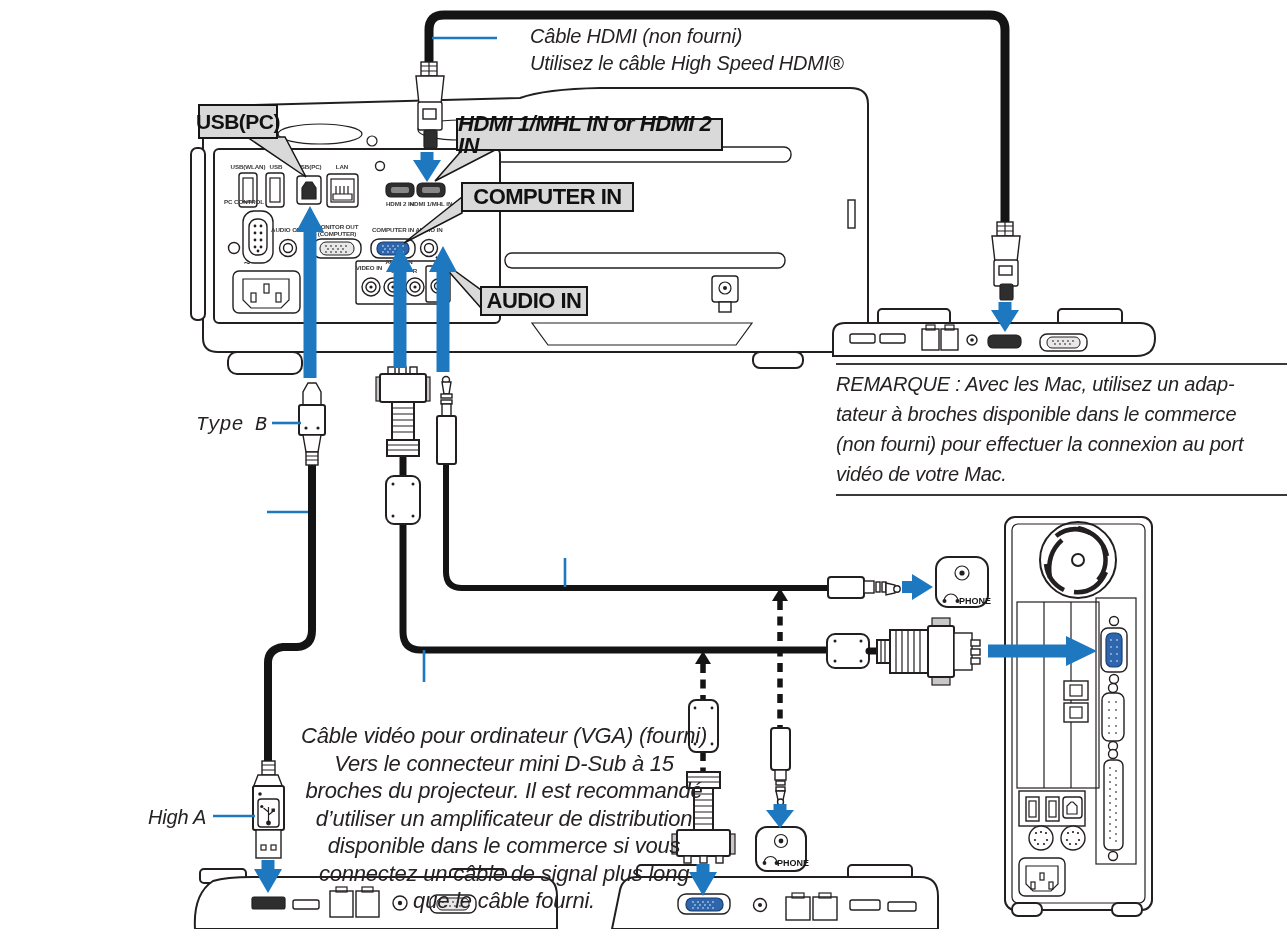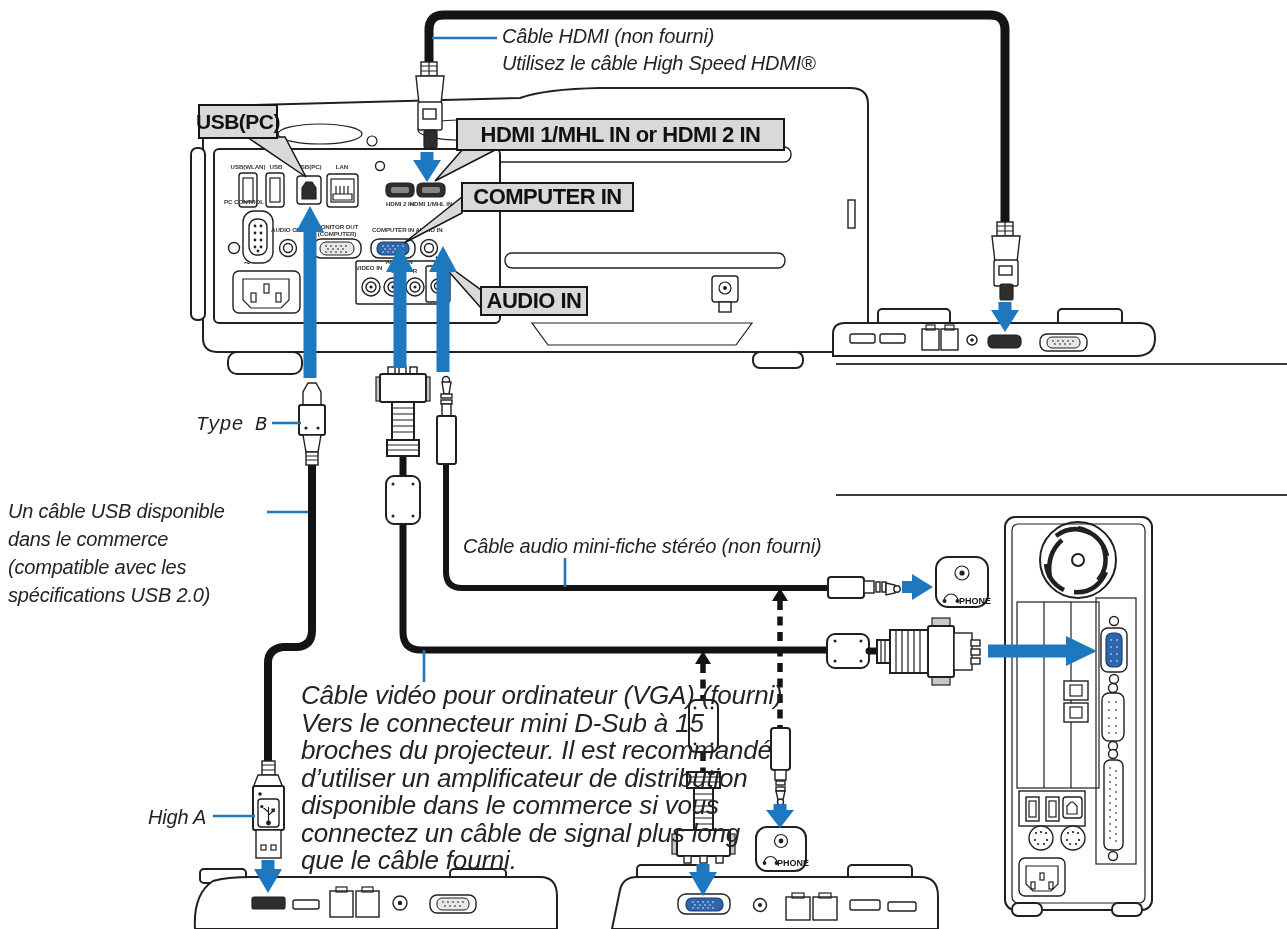--- a/index.html
+++ b/index.html
@@ -614,36 +614,35 @@
     <line class="bln" x1="432" y1="38" x2="497" y2="38"></line>
     <line class="bln" x1="272" y1="423" x2="301" y2="423"></line>
     <line class="bln" x1="267" y1="512" x2="308" y2="512"></line>
     <line class="bln" x1="565" y1="558" x2="565" y2="587"></line>
     <line class="bln" x1="424" y1="650" x2="424" y2="682"></line>
     <line class="bln" x1="213" y1="816" x2="255" y2="816"></line>
   </g>
 </svg>
 
 <div class="callout" style="left:198px;top:104px;width:80px;height:35px;font-size:21px;">USB(PC)</div>
-<div class="callout" style="left:456px;top:118px;width:329px;height:33px;">HDMI 1/MHL IN or HDMI 2 IN</div>
+<div class="callout" style="left:456px;top:118px;width:267px;height:33px;font-style:italic;">HDMI 1/MHL IN or HDMI 2 IN</div>
 <div class="callout" style="left:461px;top:182px;width:173px;height:30px;">COMPUTER IN</div>
 <div class="callout" style="left:480px;top:286px;width:108px;height:30px;">AUDIO IN</div>
 
-<div class="ann" style="left:502px;top:23px;">Câble HDMI (non fourni)
+<div class="ann" style="left:530px;top:23px;">Câble HDMI (non fourni)
 Utilisez le câble High Speed HDMI®</div>
 <div class="ann" style="left:196px;top:411px;font-family:Liberation Mono, monospace;">Type B</div>
-<div class="ann" style="left:8px;top:497px;line-height:28px;">Un câble USB disponible
-dans le commerce
-(compatible avec les
-spécifications USB 2.0)</div>
-<div class="ann" style="left:463px;top:533px;">Câble audio mini-fiche stéréo (non fourni)</div>
-<div class="ann" style="left:301px;top:682px;line-height:27.5px;font-size:26px;">Câble vidéo pour ordinateur (VGA) (fourni)
+<div class="ann" style="left:301px;top:722px;line-height:27.5px;font-size:22px;text-align:center;">Câble vidéo pour ordinateur (VGA) (fourni)
 Vers le connecteur mini D-Sub à 15
 broches du projecteur. Il est recommandé
 d’utiliser un amplificateur de distribution
 disponible dans le commerce si vous
 connectez un câble de signal plus long
 que le câble fourni.</div>
 <div class="ann" style="left:148px;top:804px;">High A</div>
+<div class="ann" style="left:836px;top:369px;line-height:30px;width:452px;">REMARQUE : Avec les Mac, utilisez un adap-
+tateur à broches disponible dans le commerce
+(non fourni) pour effectuer la connexion au port
+vidéo de votre Mac.</div>
 <div class="rule" style="left:836px;top:363px;width:451px;"></div>
 <div class="rule" style="left:836px;top:494px;width:451px;"></div>
 
 </div>
 
 </body></html>

